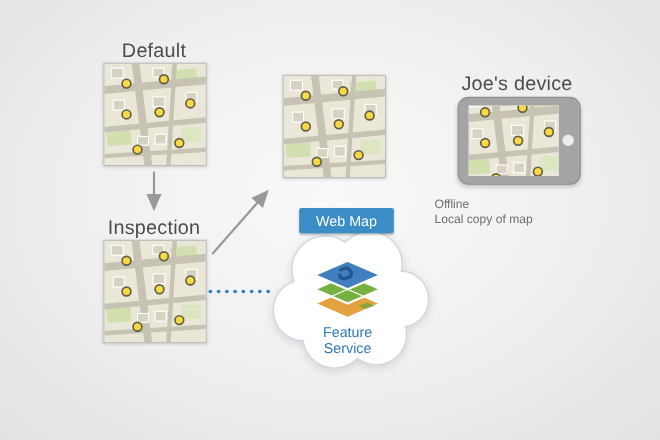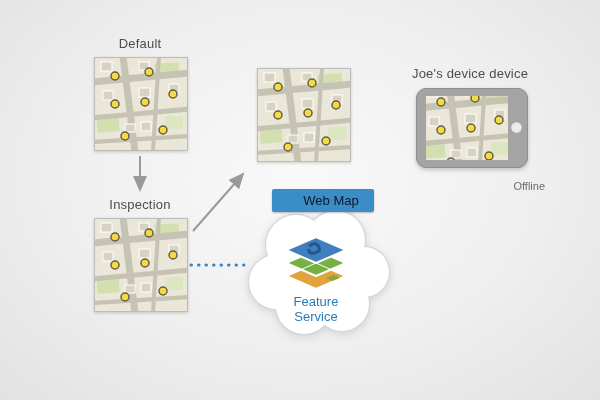--- a/index.html
+++ b/index.html
@@ -1,33 +1,33 @@
 <!DOCTYPE html>
 <html><head>
 <meta charset="utf-8">
 <style>
   html,body{margin:0;padding:0;background:#ddd;}
   .canvas{
     position:relative;width:600px;height:400px;overflow:hidden;
     background:radial-gradient(ellipse at 50% 45%, #f9f9f9 0%, #efefef 55%, #e2e2e2 100%);
     font-family:"Liberation Sans", sans-serif;
   }
-  .label{position:absolute;color:#4d4d4d;font-size:13px;text-align:center;letter-spacing:.2px;}
-  .small-label{position:absolute;color:#6e6e6e;font-size:11px;text-align:right;}
+  .label{position:absolute;color:#4d4d4d;font-size:18px;text-align:center;letter-spacing:.2px;}
+  .small-label{position:absolute;color:#6e6e6e;font-size:11px;text-align:left;}
   .map-box{
     position:absolute;border:1px solid #bcbcbc;background:#eae6d8;
     box-shadow:0 1px 3px rgba(0,0,0,.18);
   }
   .map-box svg{display:block;}
   .connectors{position:absolute;left:0;top:0;}
   .cloud-svg{position:absolute;left:236px;top:190px;filter:drop-shadow(0 2px 4px rgba(0,0,0,.12));}
   .banner{
     position:absolute;left:272px;top:189px;width:86px;height:23px;
-    background:#3a8dc7;color:#0f172a;font-size:13px;line-height:23px;text-align:center;
-    border-radius:2px;box-shadow:0 1px 2px rgba(0,0,0,.25);padding-left:16px;
+    background:#3a8dc7;color:#ffffff;font-size:13px;line-height:23px;text-align:center;
+    border-radius:2px;box-shadow:0 1px 2px rgba(0,0,0,.25);
   }
   .layers-icon{position:absolute;left:282px;top:230px;}
   .fs-text{
     position:absolute;left:283px;top:294px;width:66px;
     color:#2a7ab8;font-size:13px;line-height:15px;text-align:center;
   }
   .tablet{
     position:absolute;left:416px;top:88px;width:112px;height:80px;
     background:#a4a4a4;border:1px solid #8f8f8f;border-radius:10px;
     box-shadow:0 2px 4px rgba(0,0,0,.2);box-sizing:border-box;
@@ -150,14 +150,15 @@
   <div class="tablet">
     <div class="tablet-screen">
       <svg width="82" height="64" viewBox="5 12 82 64">
         <use href="#maptile"></use>
       </svg>
     </div>
     <div class="home-btn"></div>
   </div>
 
   <div class="small-label" style="left:395px;top:180px;width:150px">Offline</div>
+  <div class="small-label" style="left:395px;top:194px;width:150px">Local copy of map</div>
 
 </div>
 
 </body></html>

